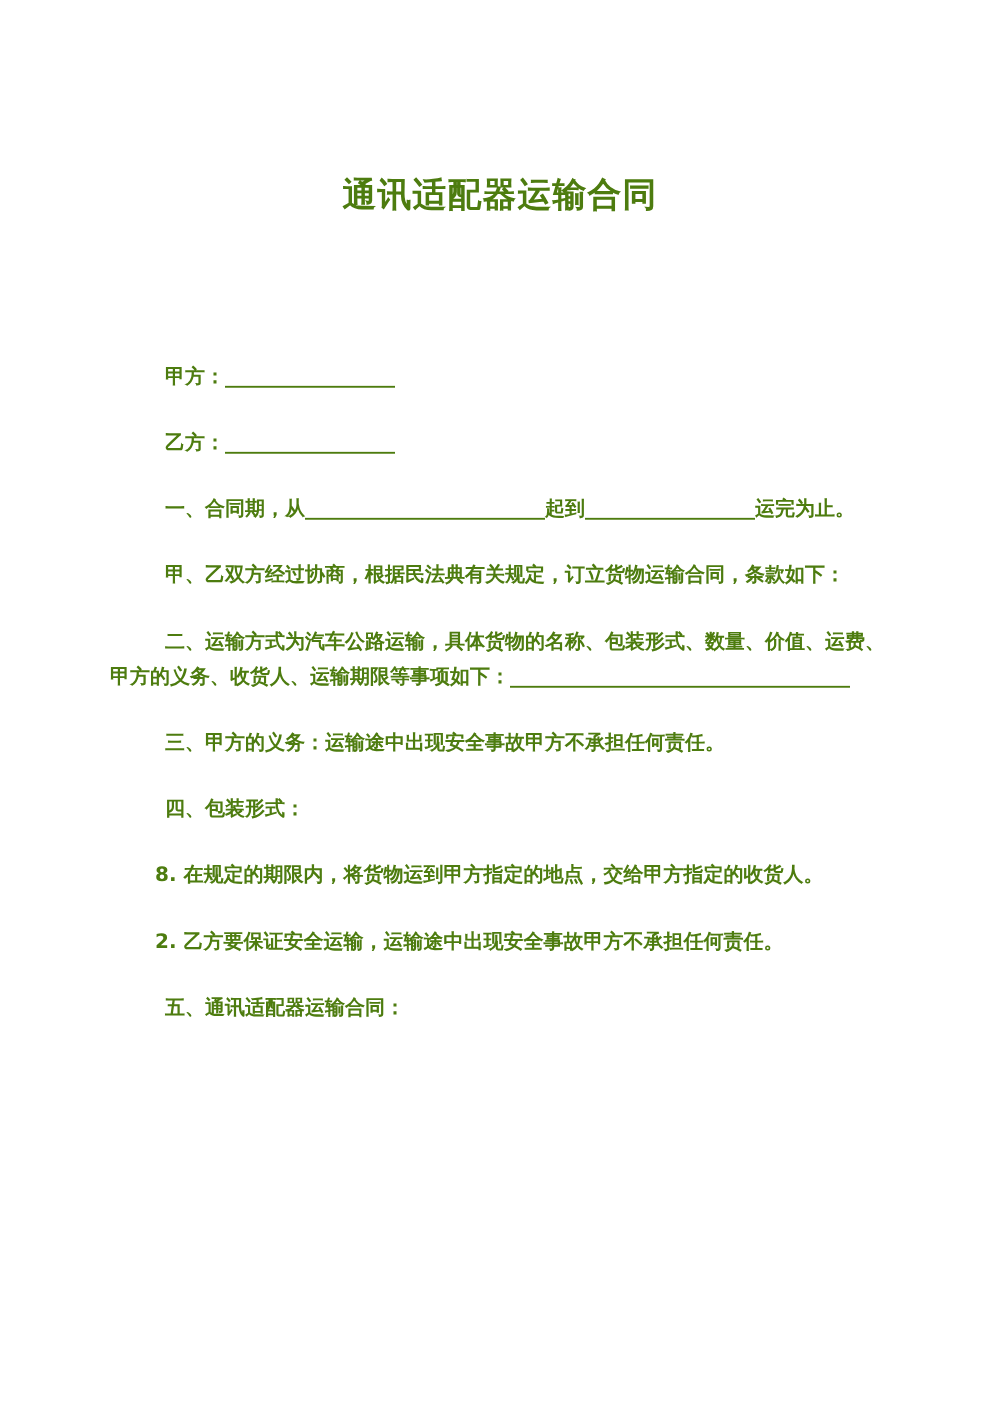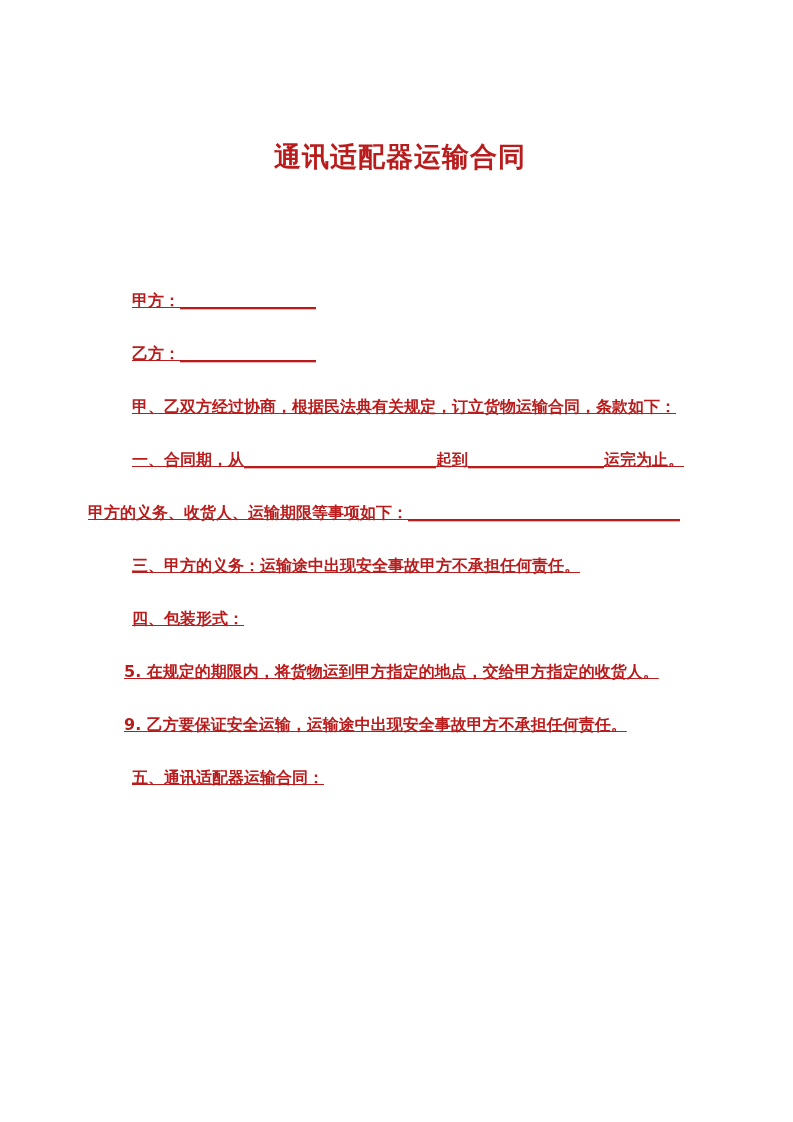--- a/index.html
+++ b/index.html
@@ -5,21 +5,21 @@
   html, body {
     margin: 0;
     padding: 0;
     background: #ffffff;
   }
   .page {
     position: relative;
     width: 793px;
     height: 818px;
     background: #ffffff;
-    color: #b91c1c;
+    color: #4d7c0f;
     font-family: "DejaVu Sans", sans-serif;
     overflow: hidden;
     box-sizing: border-box;
   }
   .content {
     box-sizing: border-box;
     padding: 137px 81px 0 88px;
   }
   .doc-title {
     font-size: 27px;
@@ -30,21 +30,20 @@
     margin: 0 0 110px 0;
   }
   .para {
     font-size: 16px;
     line-height: 28px;
     font-weight: bold;
     margin: 0 0 25px 0;
   }
   .line {
     white-space: nowrap;
-    text-decoration: underline;
   }
   .line.first {
     padding-left: 44px;
   }
   .line.first.digit {
     padding-left: 36px;
   }
   .page-number {
     position: absolute;
     top: 1044px;
@@ -64,39 +63,40 @@
   <div class="content">
     <h1 class="doc-title">通讯适配器运输合同</h1>
     <div id="paragraphs">
         <div class="para">
           <div class="line first">甲方：_________________</div>
         </div>
         <div class="para">
           <div class="line first">乙方：_________________</div>
         </div>
         <div class="para">
+          <div class="line first">一、合同期，从________________________起到_________________运完为止。</div>
+        </div>
+        <div class="para">
           <div class="line first">甲、乙双方经过协商，根据民法典有关规定，订立货物运输合同，条款如下：</div>
         </div>
         <div class="para">
-          <div class="line first">一、合同期，从________________________起到_________________运完为止。</div>
-        </div>
-        <div class="para">
+          <div class="line first">二、运输方式为汽车公路运输，具体货物的名称、包装形式、数量、价值、运费、</div>
           <div class="line">甲方的义务、收货人、运输期限等事项如下：__________________________________</div>
         </div>
         <div class="para">
           <div class="line first">三、甲方的义务：运输途中出现安全事故甲方不承担任何责任。</div>
         </div>
         <div class="para">
           <div class="line first">四、包装形式：</div>
         </div>
         <div class="para">
-          <div class="line first digit">5. 在规定的期限内，将货物运到甲方指定的地点，交给甲方指定的收货人。</div>
+          <div class="line first digit">8. 在规定的期限内，将货物运到甲方指定的地点，交给甲方指定的收货人。</div>
         </div>
         <div class="para">
-          <div class="line first digit">9. 乙方要保证安全运输，运输途中出现安全事故甲方不承担任何责任。</div>
+          <div class="line first digit">2. 乙方要保证安全运输，运输途中出现安全事故甲方不承担任何责任。</div>
         </div>
         <div class="para">
           <div class="line first">五、通讯适配器运输合同：</div>
         </div>
         <div class="para">
         </div>
         <div class="para">
           <div class="line">根据民法典有关规定。</div>
         </div>
       </div>

